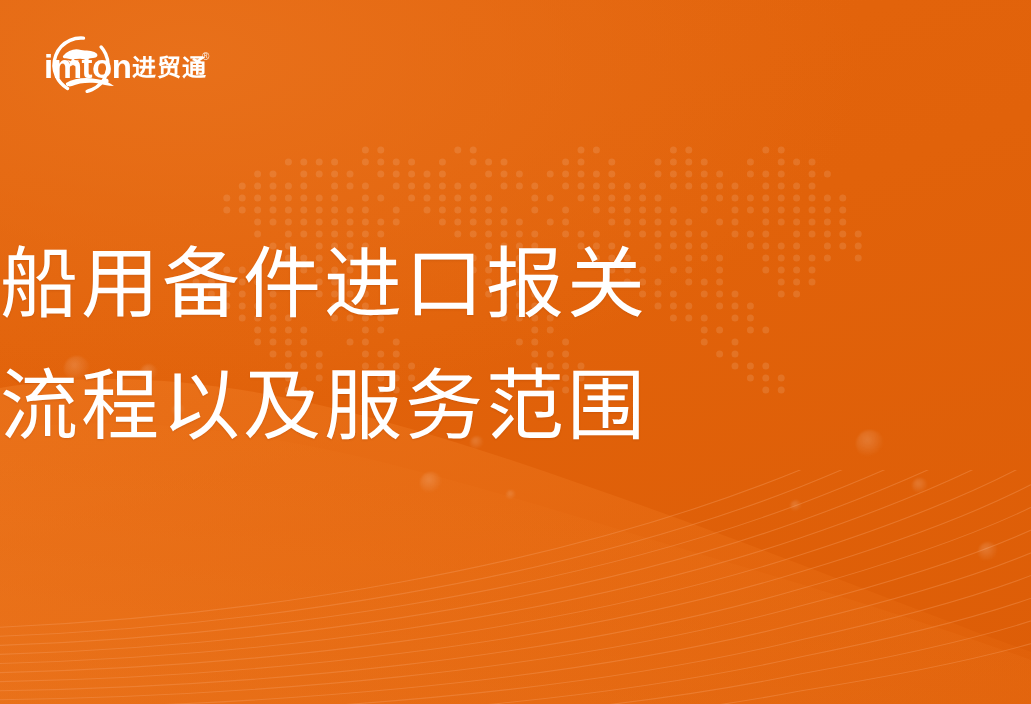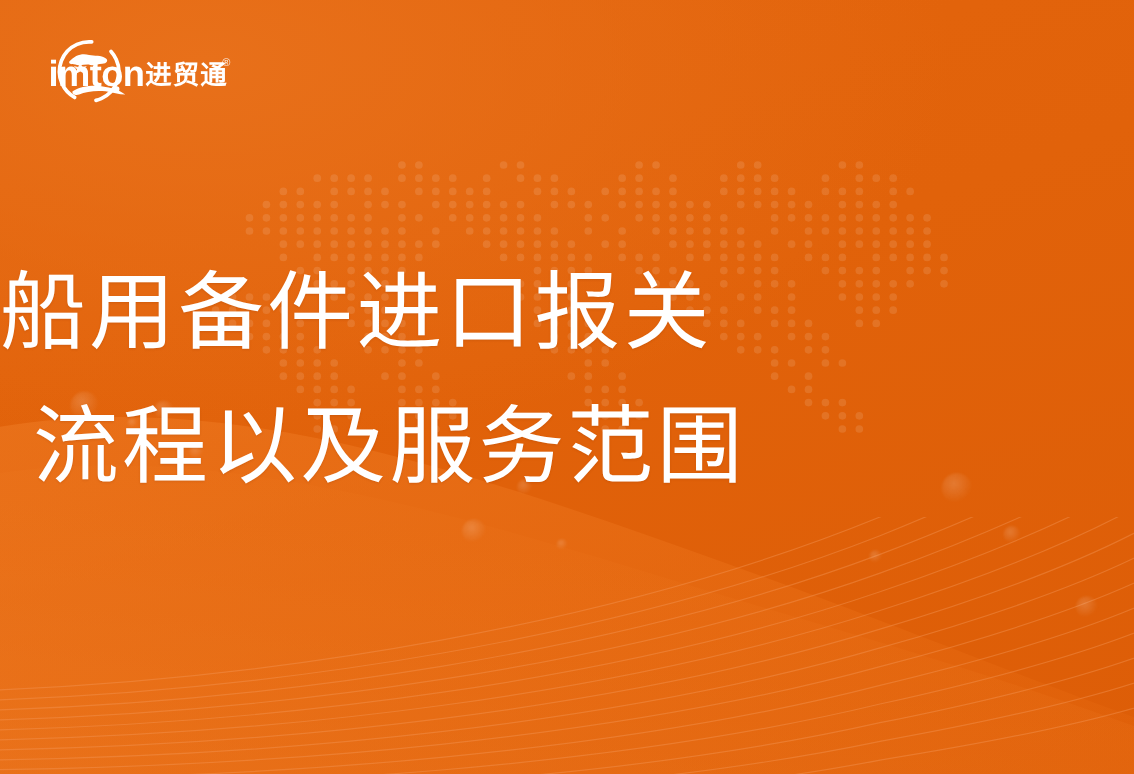--- a/index.html
+++ b/index.html
@@ -67,21 +67,21 @@
   .title-line{
     display:block;
     font-family:"Liberation Serif","DejaVu Serif",serif;
     font-size:78px;
     line-height:1.00;
     letter-spacing:3px;
     color:#ffffff;
     font-weight:400;
     text-shadow:0 1px 2px rgba(120,45,0,.18);
   }
-  .title-line + .title-line{ margin-top:44px;padding-left:30px; }
+  .title-line + .title-line{ margin-top:44px; }
 </style>
 </head>
 <body>
 
 <div class="banner">
 
   <div class="bg-base"></div>
 
   <div class="worldmap">
     <svg width="1031" height="704" viewBox="0 0 1031 704" aria-hidden="true">

